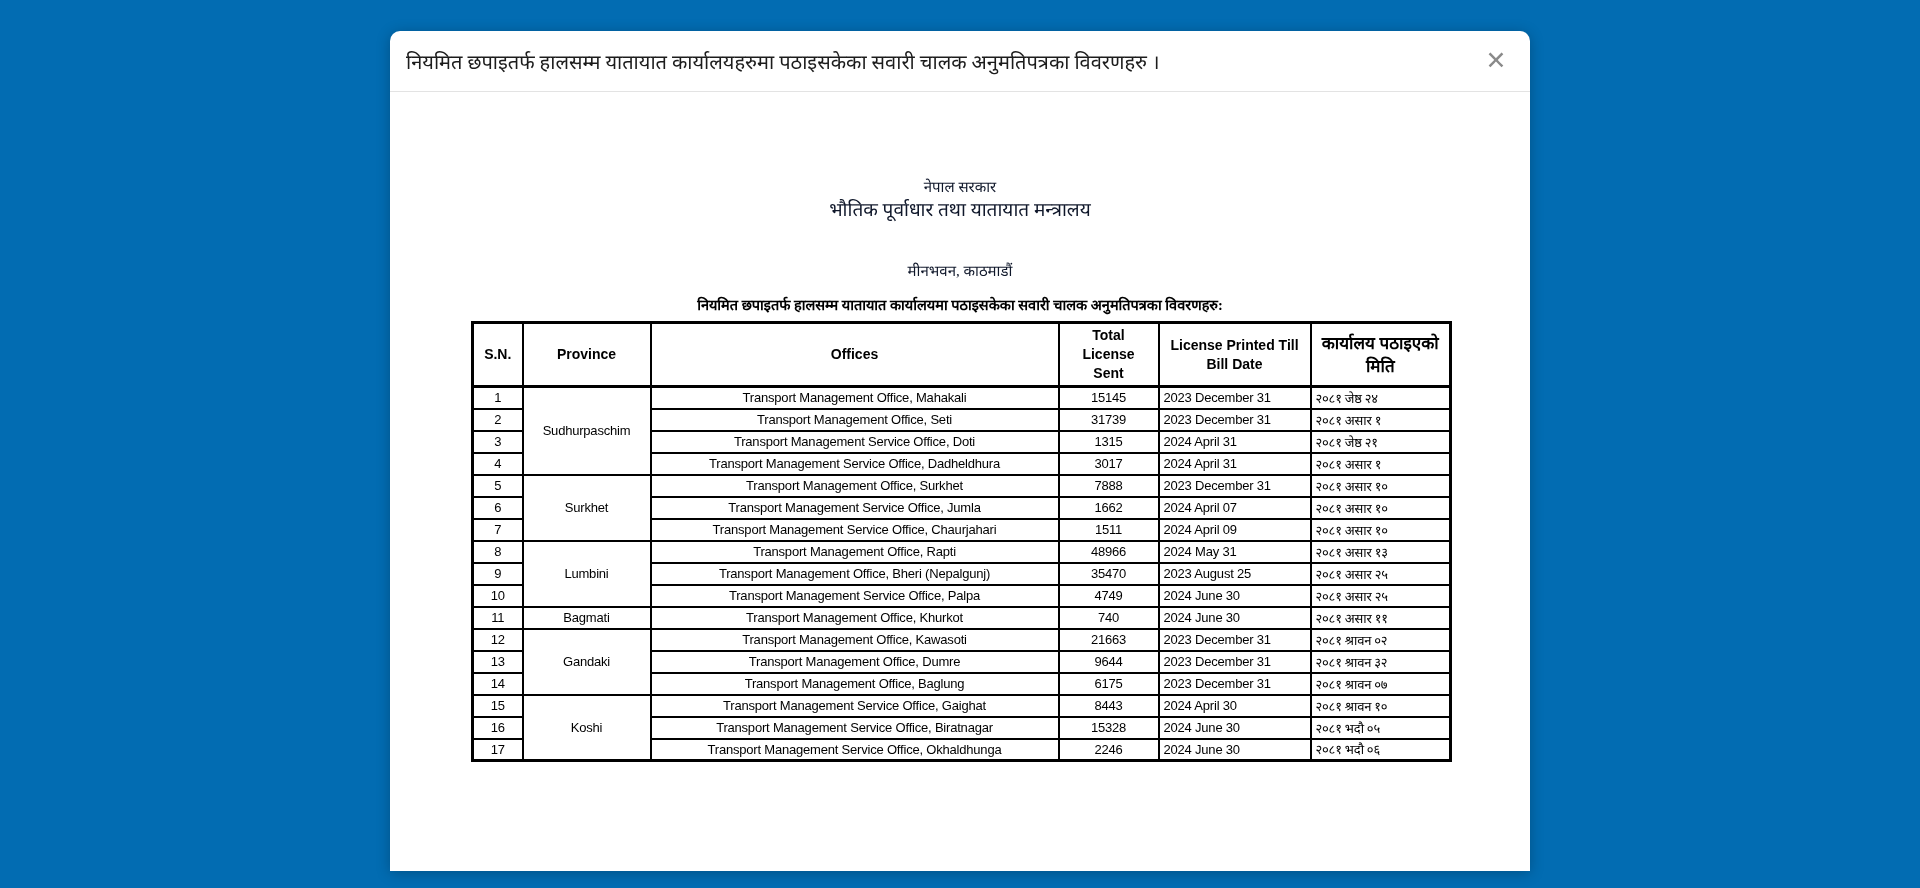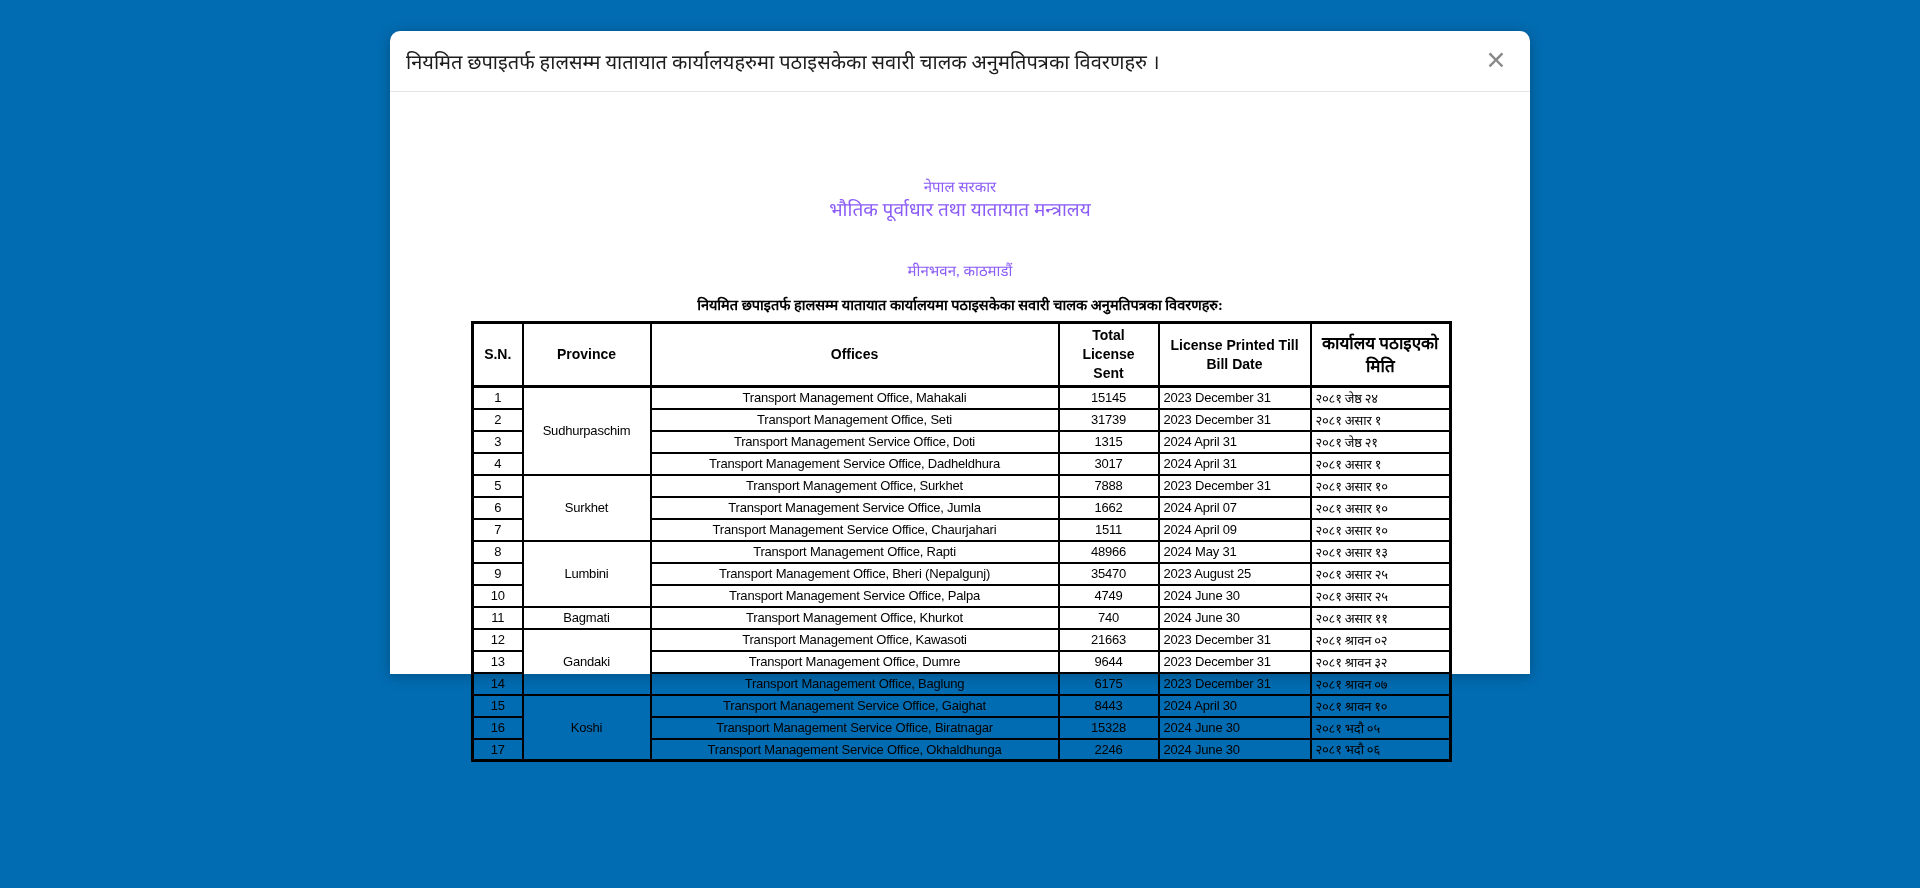--- a/index.html
+++ b/index.html
@@ -3,38 +3,38 @@
 <meta charset="utf-8">
 <style>
   * { margin:0; padding:0; box-sizing:border-box; }
   html,body { width:1920px; height:888px; overflow:hidden; }
   body {
     background:#026CB2;
     font-family:"Liberation Sans", sans-serif;
     position:relative;
   }
   .modal {
-    position:absolute; left:390px; top:31px; width:1140px; height:643px;
+    position:absolute; left:390px; top:31px; width:1140px; height:840px;
     background:#ffffff; border-radius:10px 10px 0 0;
     box-shadow:0 2px 14px rgba(0,0,0,.25);
   }
   .titlebar {
     height:61px; display:flex; align-items:center; justify-content:space-between;
     padding:0 20px 0 16px; border-bottom:1px solid #e3e3e3;
   }
   .titlebar .title {
     font-family:"Liberation Serif","DejaVu Serif",serif;
     font-size:20px; color:#1c1c1c; white-space:nowrap;
   }
   .close-btn {
     width:28px; height:28px; border:none; background:transparent; cursor:pointer;
     font-size:25px; line-height:28px; color:#8a8a8a; font-family:"DejaVu Sans",sans-serif;
   }
   .doc { padding-top:84px; }
-  .doc-head { text-align:center; color:#8b5cf6;
+  .doc-head { text-align:center; color:#0f172a;
     font-family:"Liberation Serif","DejaVu Serif",serif; }
   .gov1 { font-size:15px; line-height:22px; }
   .gov2 { font-size:19px; line-height:23px; }
   .gov3 { font-size:18px; font-weight:bold; line-height:26px; }
   .gov4 { font-size:15px; line-height:24px;margin-top:38px; }
   .sheet { width:978px; margin:0 auto; }
   .dateline {
     text-align:right; font-size:14px; line-height:18px; margin-top:3px;
     font-family:"Liberation Serif","DejaVu Serif",serif; color:#000;
   }
@@ -45,21 +45,21 @@
   table.license {
     width:978px; margin-top:6px; border-collapse:collapse;
     border:3px solid #000; table-layout:fixed;
   }
   table.license th {
     border:2px solid #000; border-bottom:3px solid #000;
     height:64px; font-size:14px; font-weight:bold; text-align:center;
     padding:0 6px; color:#000; line-height:19px;
   }
   table.license th.np {
-    font-family:Liberation Serif, serif; font-size:17px; line-height:23px;
+    font-family:Liberation Sans, sans-serif; font-size:17px; line-height:23px;
   }
   table.license td {
     border:2px solid #000; height:22px; font-size:13px; color:#000;
     padding:0 4px; letter-spacing:-0.2px; overflow:hidden; white-space:nowrap;
   }
   td.c-sn    { text-align:center; }
   td.c-prov  { text-align:center; font-size:13.5px; }
   td.c-office{ text-align:center; }
   td.c-total { text-align:center; }
   td.c-printed { text-align:left; }

